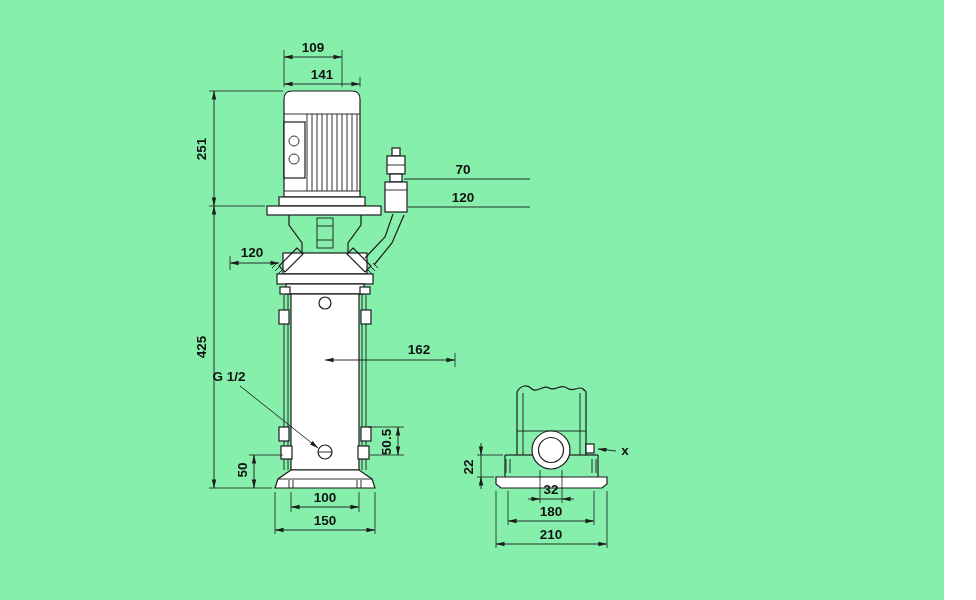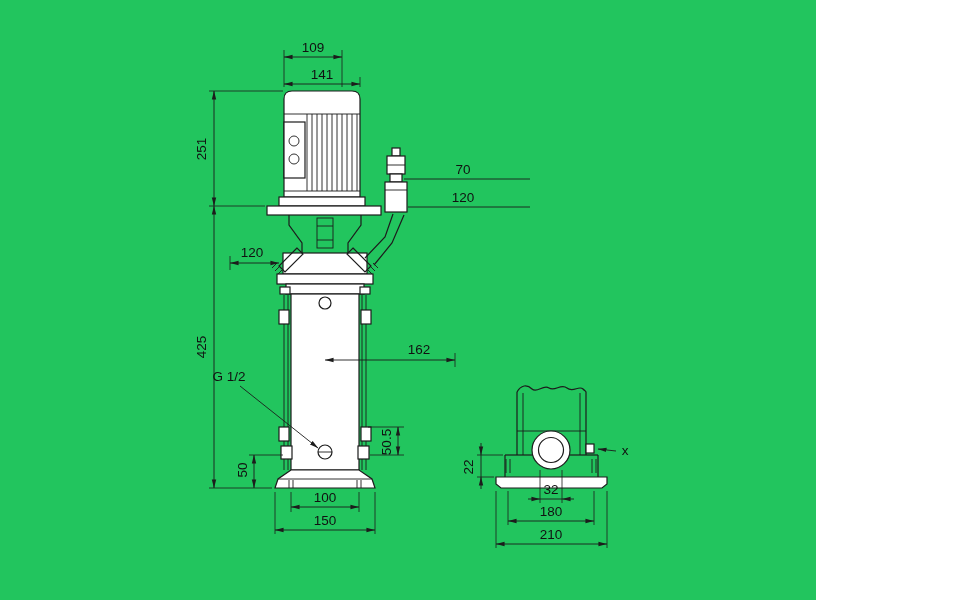--- a/index.html
+++ b/index.html
@@ -1,16 +1,16 @@
 <!DOCTYPE html>
 <html><head>
 <meta charset="utf-8">
 <style>
   html,body { margin:0; padding:0; background:#ffffff; }
-  #page { width:816px; height:600px; background:#22c55e; position:relative; overflow:hidden; }
+  #page { width:944px; height:600px; background:#86efac; position:relative; overflow:hidden;font-weight:bold; }
   svg { display:block; }
   .obj  { fill:none; stroke:#1c1c1c; stroke-width:1.2; }
   .objf { fill:#ffffff; stroke:#1c1c1c; stroke-width:1.2; }
   .thin { fill:none; stroke:#1c1c1c; stroke-width:0.9; }
   .ext  { fill:none; stroke:#1c1c1c; stroke-width:0.8; }
   .dim  { fill:none; stroke:#1c1c1c; stroke-width:0.9; marker-start:url(#arr); marker-end:url(#arr); }
   .dimplain { fill:none; stroke:#1c1c1c; stroke-width:0.9; }
   .dimseg   { fill:none; stroke:#1c1c1c; stroke-width:0.9; marker-end:url(#arr); }
   .leader   { fill:none; stroke:#1c1c1c; stroke-width:0.9; marker-end:url(#arr); }
   text { font-family:"Liberation Sans", sans-serif; font-size:13.5px; fill:#111111; }

